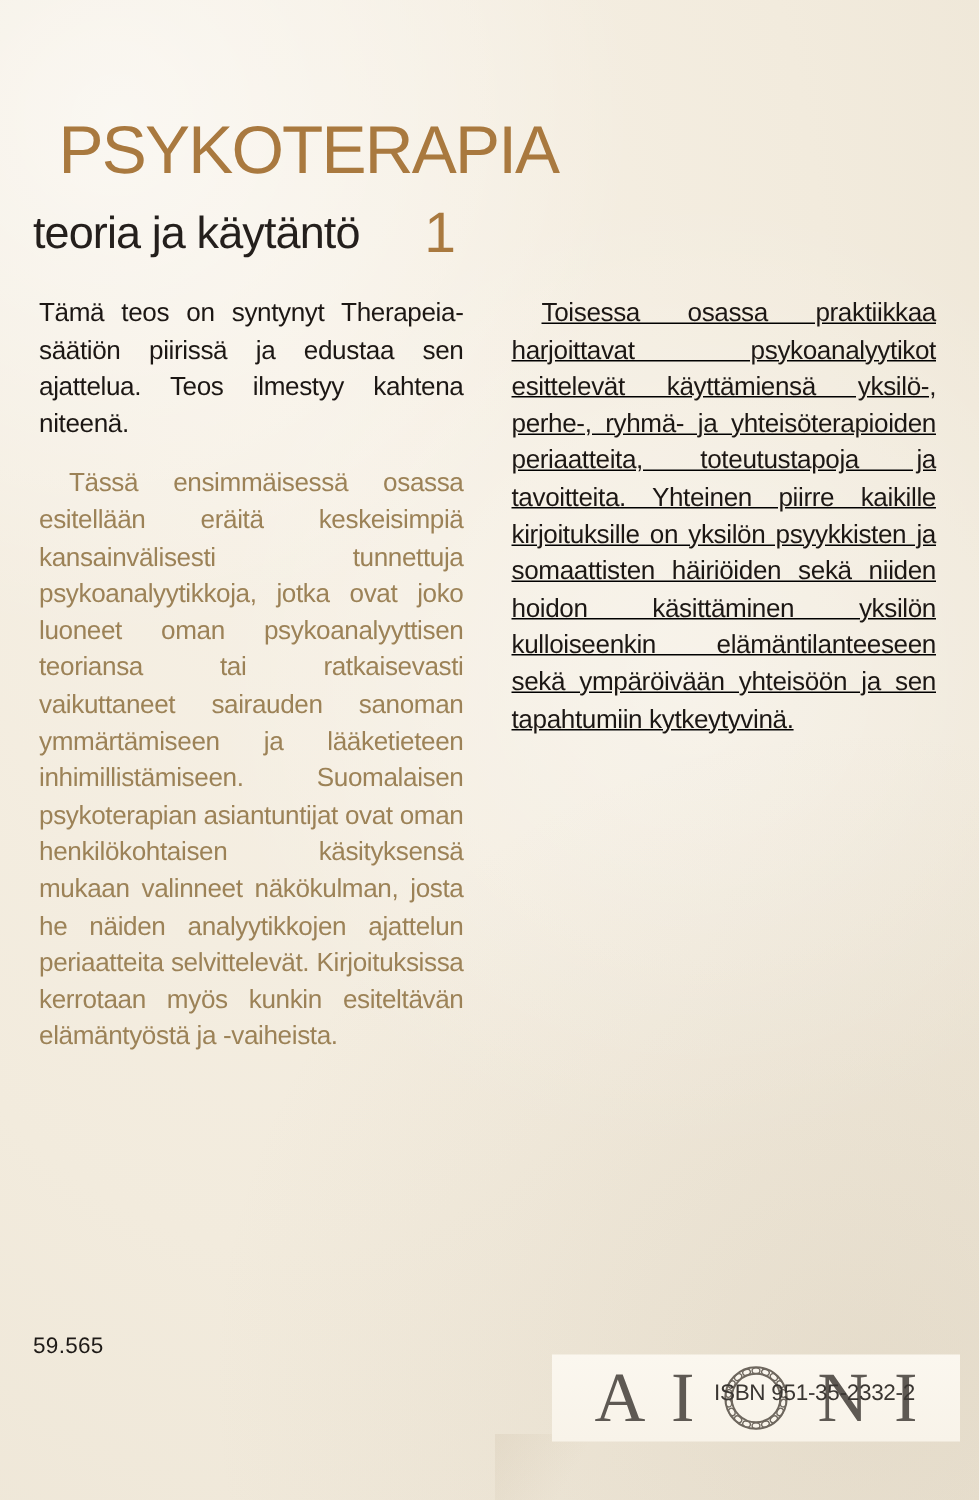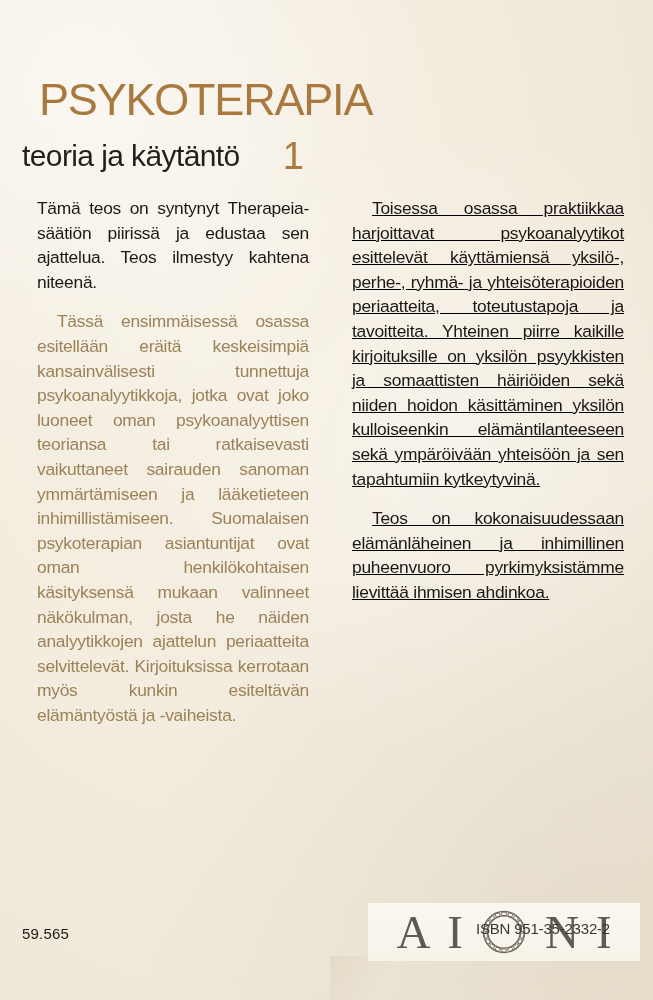--- a/index.html
+++ b/index.html
@@ -79,38 +79,38 @@
     width: 610px;
     display: flex;
     gap: 28px;
   }
   .column {
     width: 287px;
   }
   .col-right { padding-top: -10px; text-decoration: underline; }
 
   p.body {
-    margin: 0 0 15px 15px;
+    margin: 0 0 15px 4px;
     font-size: 17.4px;
     line-height: 24.6px;
     text-align: justify;
     text-indent: 20px;
     letter-spacing: -0.25px;
     word-spacing: 0px;
     hyphens: manual;
   }
   p.body.no-indent { text-indent: 0; }
   p.ink-dark  { color: #1c1714; }
   p.ink-faded { color: #9c8257; }
 
   
   .catalog-code {
     position: absolute;
     left: 22px;
-    top: 925px;
+    top: 889px;
     font-size: 15px;
     letter-spacing: 0.2px;
     color: #1e1a17;
   }
 
   .logo-sticker {
     position: absolute;
     left: 368px;
     top: 903px;
     width: 272px;
@@ -184,21 +184,20 @@
 
   <div class="columns">
 
     <div class="column col-left">
       <p class="body ink-dark no-indent">Tämä teos on syntynyt Therapeia-säätiön piirissä ja edustaa sen ajattelua. Teos ilmestyy kahtena niteenä.</p>
       <p class="body ink-faded">Tässä ensimmäisessä osassa esitellään eräitä keskeisimpiä kansainvälisesti tunnettuja psykoanalyytikkoja, jotka ovat joko luoneet oman psykoanalyyttisen teoriansa tai ratkaisevasti vaikuttaneet sairauden sanoman ymmärtämiseen ja lääketieteen inhimillistämiseen. Suomalaisen psykoterapian asiantuntijat ovat oman henkilökohtaisen käsityksensä mukaan valinneet näkökulman, josta he näiden analyytikkojen ajattelun periaatteita selvittelevät. Kirjoituksissa kerrotaan myös kunkin esiteltävän elämäntyöstä ja -vaiheista.</p>
     </div>
 
     <div class="column col-right">
       <p class="body ink-dark">Toisessa osassa praktiikkaa harjoittavat psykoanalyytikot esittelevät käyttämiensä yksilö-, perhe-, ryhmä- ja yhteisöterapioiden periaatteita, toteutustapoja ja tavoitteita. Yhteinen piirre kaikille kirjoituksille on yksilön psyykkisten ja somaattisten häiriöiden sekä niiden hoidon käsittäminen yksilön kulloiseenkin elämäntilanteeseen sekä ympäröivään yhteisöön ja sen tapahtumiin kytkeytyvinä.</p>
-      <p class="body ink-dark">Teos on kokonaisuudessaan elämänläheinen ja inhimillinen puheenvuoro pyrkimyksistämme lievittää ihmisen ahdinkoa.</p>
     </div>
 
   </div>
 
   <div class="catalog-code">59.565</div>
 
   <div class="crease"></div>
 
   <div class="logo-sticker"></div>
 

